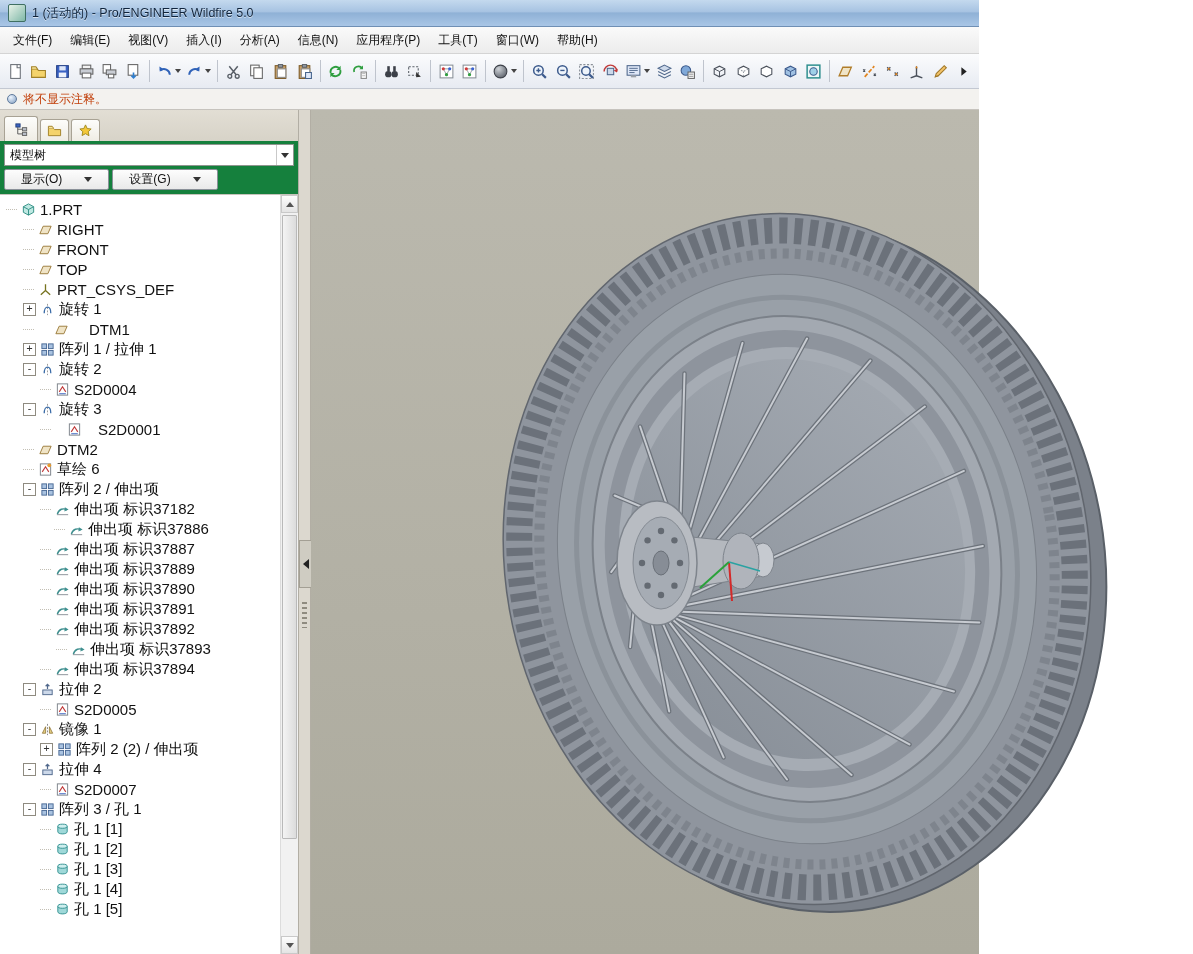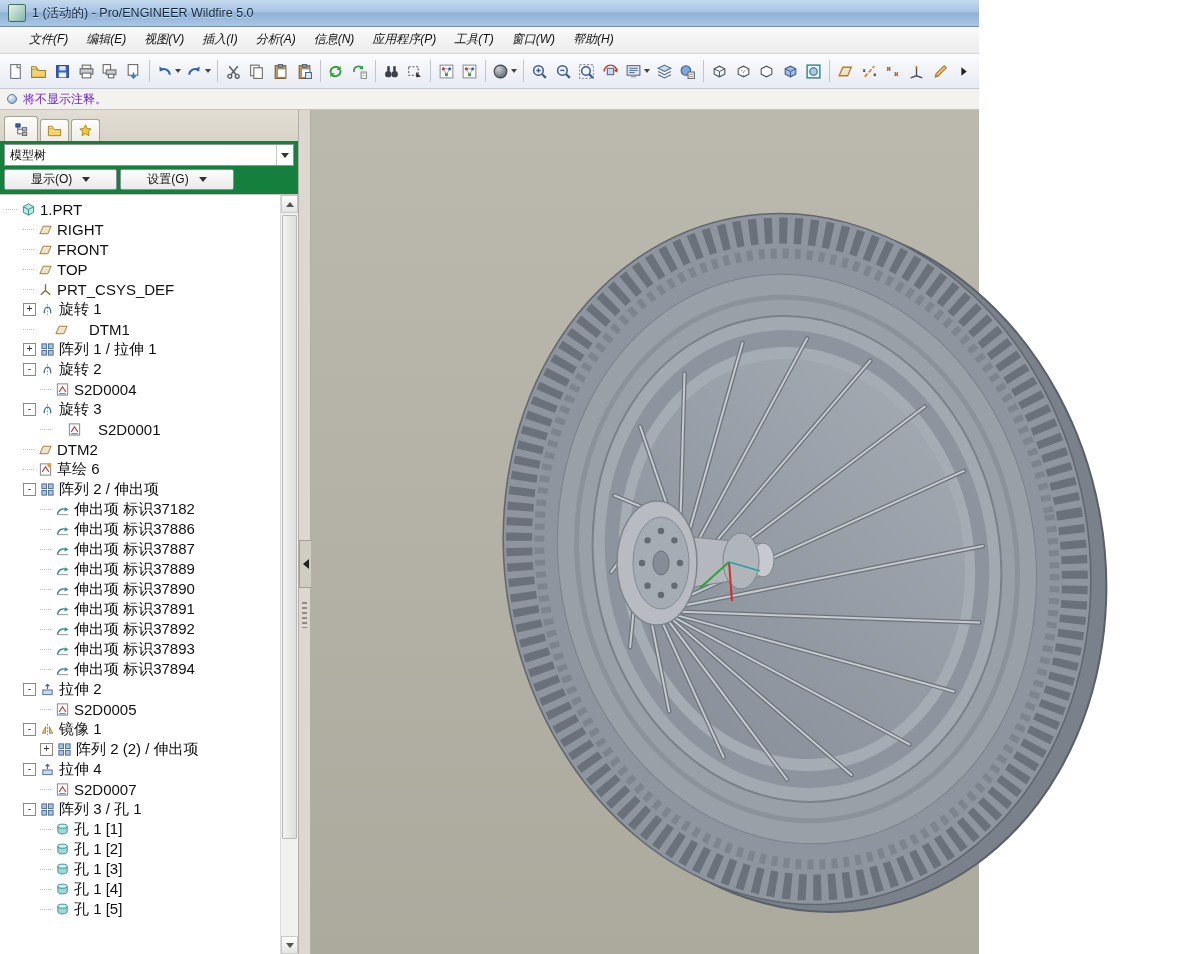--- a/index.html
+++ b/index.html
@@ -8,53 +8,53 @@
 
   
   .titlebar{height:26px;flex:0 0 26px;display:flex;align-items:center;gap:6px;padding:0 8px;
     background:linear-gradient(180deg,#c4d9ee 0%,#a7c3e2 45%,#8fb1d6 50%,#a9c6e6 100%);
     border-bottom:1px solid #6f8fb4;}
   .title-icon{width:16px;height:16px;flex:0 0 16px;background:linear-gradient(135deg,#e8f2e8,#7fb8a8);
     border:1px solid #3f6f62;border-radius:2px;}
   .title-text{font-size:12.5px;color:#10243c;text-shadow:0 1px 0 rgba(255,255,255,.6);}
 
   
-  .menubar{height:26px;flex:0 0 26px;display:flex;align-items:flex-start;padding:0 20px;
-    background:linear-gradient(180deg,#fafafa,#ececec);border-bottom:1px solid #d4d4d4;font-style:italic;}
+  .menubar{height:26px;flex:0 0 26px;display:flex;align-items:flex-end;padding:0 4px;
+    background:linear-gradient(180deg,#fafafa,#ececec);border-bottom:1px solid #d4d4d4;}
   .menu-item{padding:4px 9px;cursor:default;}
 
   
   .toolbar{height:34px;flex:0 0 34px;display:flex;align-items:center;padding:0 4px;gap:1px;
     background:linear-gradient(180deg,#fbfcfd,#e7ebf2);border-bottom:1px solid #c3c8d2;}
   .tbtn{width:25px;height:25px;display:flex;align-items:center;justify-content:center;border-radius:2px;border:1px solid transparent;}
   .tbtn.with-caret{width:33px;}
   .tcaret{width:0;height:0;border-left:3.5px solid transparent;border-right:3.5px solid transparent;border-top:4px solid #444;margin-left:2px;}
   .tsep{width:1px;height:22px;background:#bfc4cd;margin:0 3px;flex:0 0 1px;}
 
   
   .msgbar{height:20px;flex:0 0 20px;display:flex;align-items:center;gap:6px;padding:0 7px;
     background:#f3f2ef;border-bottom:1px solid #c6c3bd;}
   .msg-bullet{width:8px;height:8px;border-radius:50%;background:radial-gradient(circle at 35% 30%,#eef6ff,#7f9cc0);border:1px solid #5f7a9c;}
-  .msg-text{color:#6d28d9;font-family:Liberation Mono, monospace;}
+  .msg-text{color:#c2410c;font-family:Liberation Mono, monospace;}
 
   
   .content{flex:1;display:flex;min-height:0;}
 
   
   .tree-panel{width:298px;flex:0 0 298px;display:flex;flex-direction:column;background:#15803d;border-right:1px solid #b2aea4;}
   .tab-strip{height:28px;flex:0 0 28px;display:flex;align-items:flex-end;gap:2px;padding:3px 4px 0;background:linear-gradient(180deg,#e2ded4,#d7d3c8);}
   .ptab{height:24px;width:32px;display:flex;align-items:center;justify-content:center;
     background:linear-gradient(180deg,#fdfdfb,#efece4);border:1px solid #a8a294;border-bottom:none;border-radius:3px 3px 0 0;}
   .ptab.small{height:21px;width:27px;}
   .tree-combo{margin:3px 4px 2px;height:20px;background:#fff;border:1px solid #8f958f;display:flex;align-items:center;}
   .tree-combo .lbl{flex:1;padding-left:5px;}
   .combo-arrow{width:16px;height:100%;display:flex;align-items:center;justify-content:center;border-left:1px solid #c9c9c9;}
   .combo-arrow i{width:0;height:0;border-left:4px solid transparent;border-right:4px solid transparent;border-top:5px solid #333;}
   .tree-buttons{display:flex;gap:3px;padding:1px 4px 4px;}
-  .drop-btn{height:19px;display:flex;align-items:center;gap:10px;padding:0 26px;font-size:12px;
+  .drop-btn{height:19px;display:flex;align-items:center;gap:22px;padding:0 16px;font-size:12px;
     background:linear-gradient(180deg,#fdfdfd,#e9e9e9);border:1px solid #8a9098;border-radius:2px;}
   .drop-btn i{width:0;height:0;border-left:4px solid transparent;border-right:4px solid transparent;border-top:5px solid #333;}
   .tree-scroll{flex:1;display:flex;min-height:0;background:#fff;border-top:1px solid #c6c3bb;}
   .tree-list{flex:1;overflow:hidden;padding-top:4px;}
   .tree-row{height:20px;display:flex;align-items:center;white-space:nowrap;cursor:default;}
   .expander{width:11px;height:11px;flex:0 0 11px;border:1px solid #8f8b80;background:#fff;
     font-size:10px;line-height:9px;text-align:center;margin-right:4px;color:#333;font-family:"DejaVu Sans Mono",monospace;}
   .expander-space{width:11px;flex:0 0 11px;margin-right:4px;border-bottom:1px dotted #c3bfb4;height:1px;align-self:center;}
   .tree-icon{width:15px;height:15px;flex:0 0 15px;margin-right:4px;display:flex;align-items:center;}
   .tree-label{font-size:15px;}
@@ -577,21 +577,21 @@
               <span class="expander-space"></span>
               <span class="tree-icon">
                 <svg width="15" height="15" viewBox="0 0 16 16">
                   <path d="M2 13.5h12" stroke="#8a9098"></path>
                   <path d="M2.5 13C4 7.5 9 6 13 8.5" fill="none" stroke="#3f8f8f" stroke-width="1.5"></path>
                   <path d="M10.5 5.5 14.5 8l-4.5 2z" fill="#3f8f8f"></path>
                 </svg>
               </span>
               <span class="tree-label">伸出项 标识37182</span>
             </div>
-            <div class="tree-row" style="padding-left: 40px;">
+            <div class="tree-row" style="padding-left: 54px;">
               <span class="expander-space"></span>
               <span class="tree-icon">
                 <svg width="15" height="15" viewBox="0 0 16 16">
                   <path d="M2 13.5h12" stroke="#8a9098"></path>
                   <path d="M2.5 13C4 7.5 9 6 13 8.5" fill="none" stroke="#3f8f8f" stroke-width="1.5"></path>
                   <path d="M10.5 5.5 14.5 8l-4.5 2z" fill="#3f8f8f"></path>
                 </svg>
               </span>
               <span class="tree-label">伸出项 标识37886</span>
             </div>
@@ -643,21 +643,21 @@
               <span class="expander-space"></span>
               <span class="tree-icon">
                 <svg width="15" height="15" viewBox="0 0 16 16">
                   <path d="M2 13.5h12" stroke="#8a9098"></path>
                   <path d="M2.5 13C4 7.5 9 6 13 8.5" fill="none" stroke="#3f8f8f" stroke-width="1.5"></path>
                   <path d="M10.5 5.5 14.5 8l-4.5 2z" fill="#3f8f8f"></path>
                 </svg>
               </span>
               <span class="tree-label">伸出项 标识37892</span>
             </div>
-            <div class="tree-row" style="padding-left: 40px;">
+            <div class="tree-row" style="padding-left: 40px; margin-left: 16px;">
               <span class="expander-space"></span>
               <span class="tree-icon">
                 <svg width="15" height="15" viewBox="0 0 16 16">
                   <path d="M2 13.5h12" stroke="#8a9098"></path>
                   <path d="M2.5 13C4 7.5 9 6 13 8.5" fill="none" stroke="#3f8f8f" stroke-width="1.5"></path>
                   <path d="M10.5 5.5 14.5 8l-4.5 2z" fill="#3f8f8f"></path>
                 </svg>
               </span>
               <span class="tree-label">伸出项 标识37893</span>
             </div>

